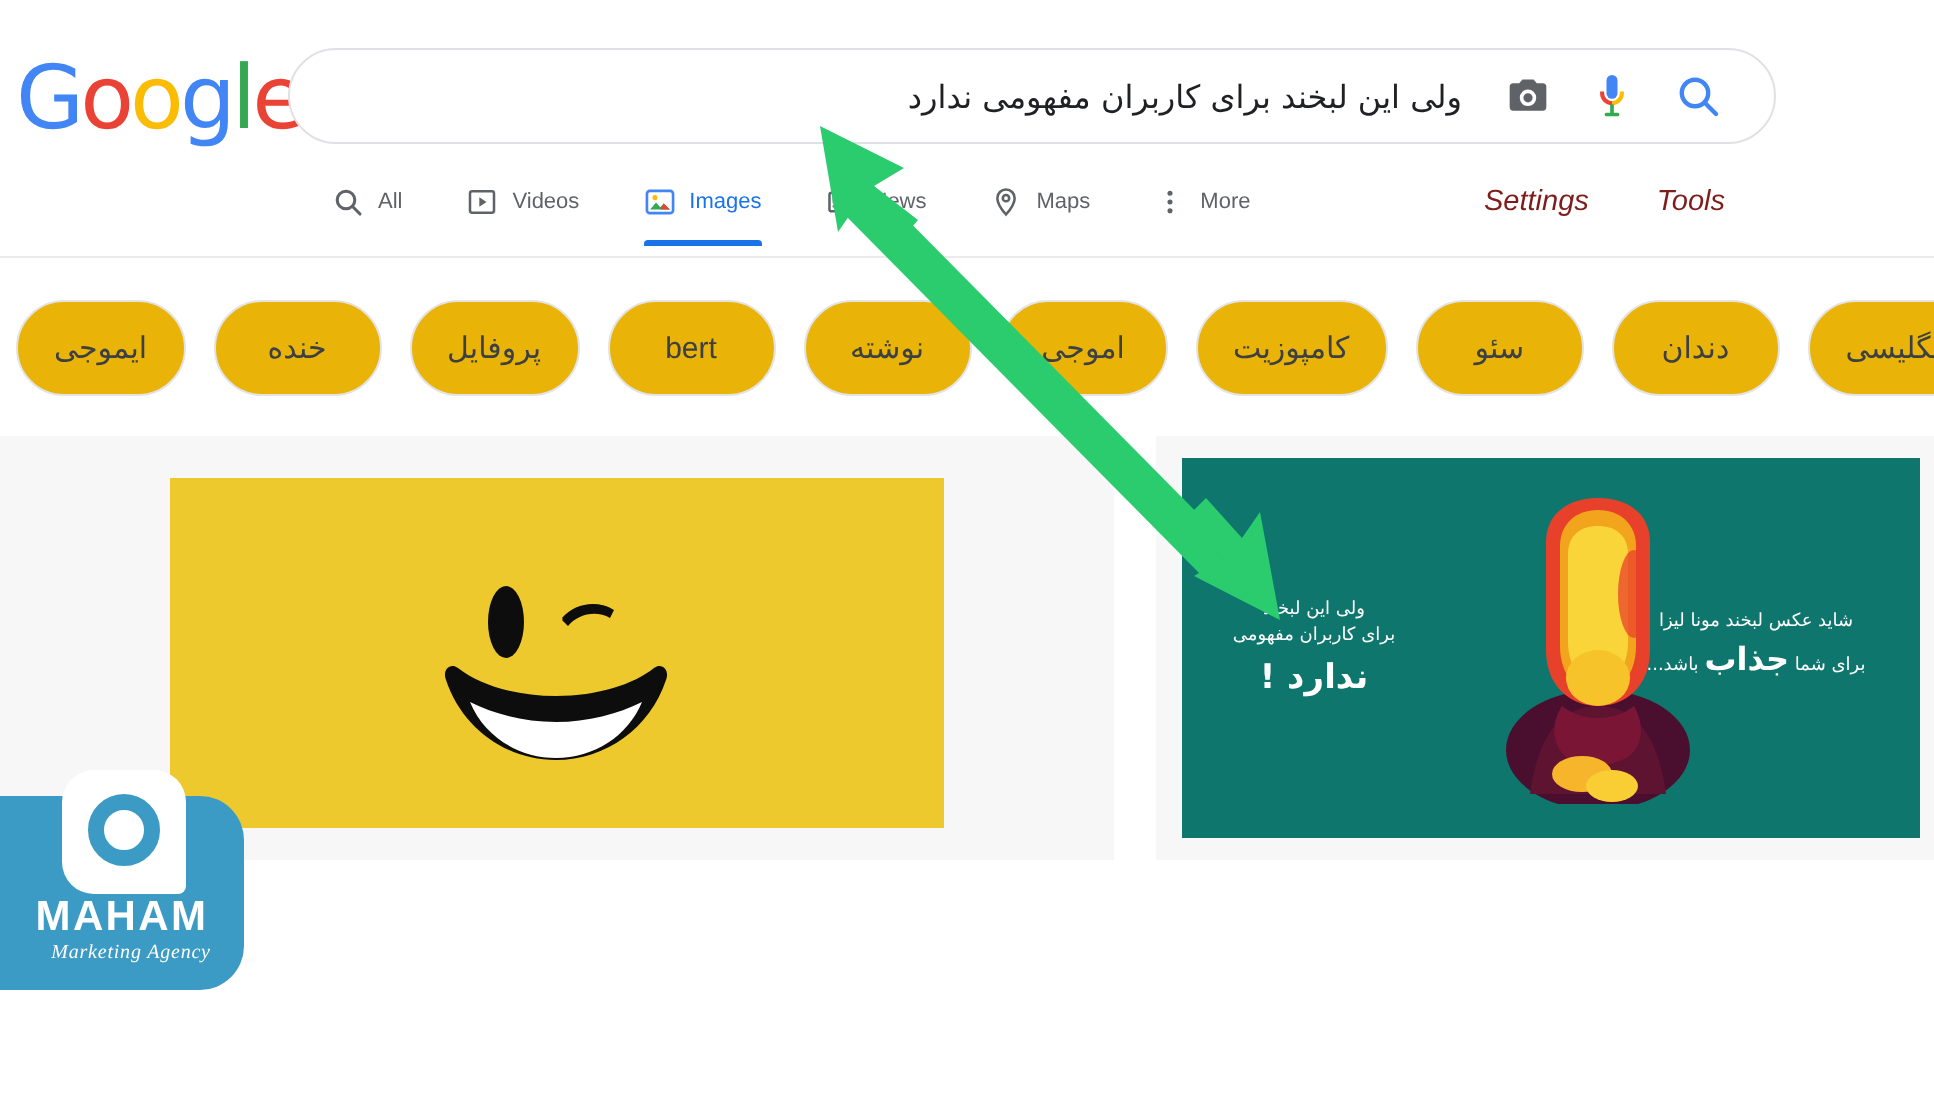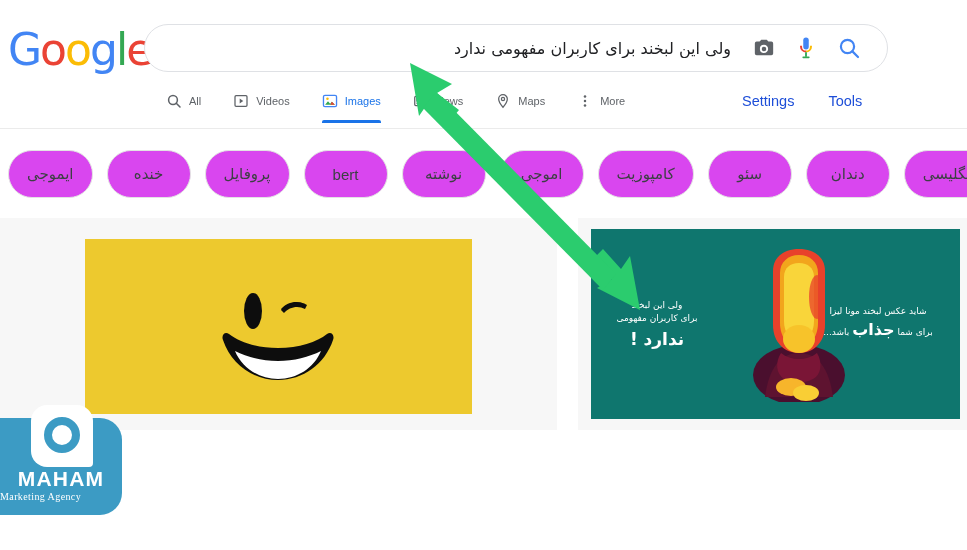--- a/index.html
+++ b/index.html
@@ -128,24 +128,25 @@
   .navright {
     position: absolute;
     left: 742px;
     top: 0;
     display: flex;
     align-items: center;
     height: 34px;
     gap: 34px;
   }
   .navright .navlink {
-    color: #1d4ed8;
+    color: #7f1d1d;
     font-size: 14.5px;
     cursor: pointer;
     white-space: nowrap;
+    font-style: italic;
   }
   .nav-divider {
     position: absolute;
     left: 0; top: 128px;
     width: 967px;
     height: 1px;
     background: #ebebeb;
   }
 
   
@@ -163,21 +164,21 @@
     overflow: hidden;
   }
   .chip {
     flex: 0 0 auto;
     min-width: 84px;
     height: 48px;
     padding: 0 18px;
     box-sizing: border-box;
     border: 1px solid #e3e3e3;
     border-radius: 26px;
-    background: #d946ef;
+    background: #eab308;
     display: flex;
     align-items: center;
     justify-content: center;
     font-family: "DejaVu Sans", sans-serif;
     font-size: 15px;
     color: #3c4043;
     cursor: pointer;
     white-space: nowrap;
     direction: rtl;
   }
@@ -266,21 +267,21 @@
     position: absolute;
     left: 0; top: 0;
     width: 967px; height: 550px;
     pointer-events: none;
   }
 
   
   .watermark {
     position: absolute;
     left: 0;
-    top: 405px;
+    top: 385px;
     width: 124px;
     height: 110px;
     padding-left: 24px;
   }
   .wm-plate {
     position: absolute;
     left: 0; top: 13px;
     width: 122px;
     height: 97px;
     background: #3C9BC4;
@@ -315,22 +316,24 @@
     font-size: 21px;
     font-weight: bold;
     letter-spacing: 1.2px;
     font-family: "Liberation Sans", sans-serif;
   }
   .wm-sub {
     position: absolute;
     left: 0;
     top: 86px;
     width: 131px;
+    text-align: center;
     color: #ffffff;
     font-size: 10px;
+    font-style: italic;
     font-family: "Liberation Serif", serif;
     letter-spacing: 0.4px;
   }
 </style>
 </head>
 <body>
 
 <div id="root">
 
   <div class="header">

